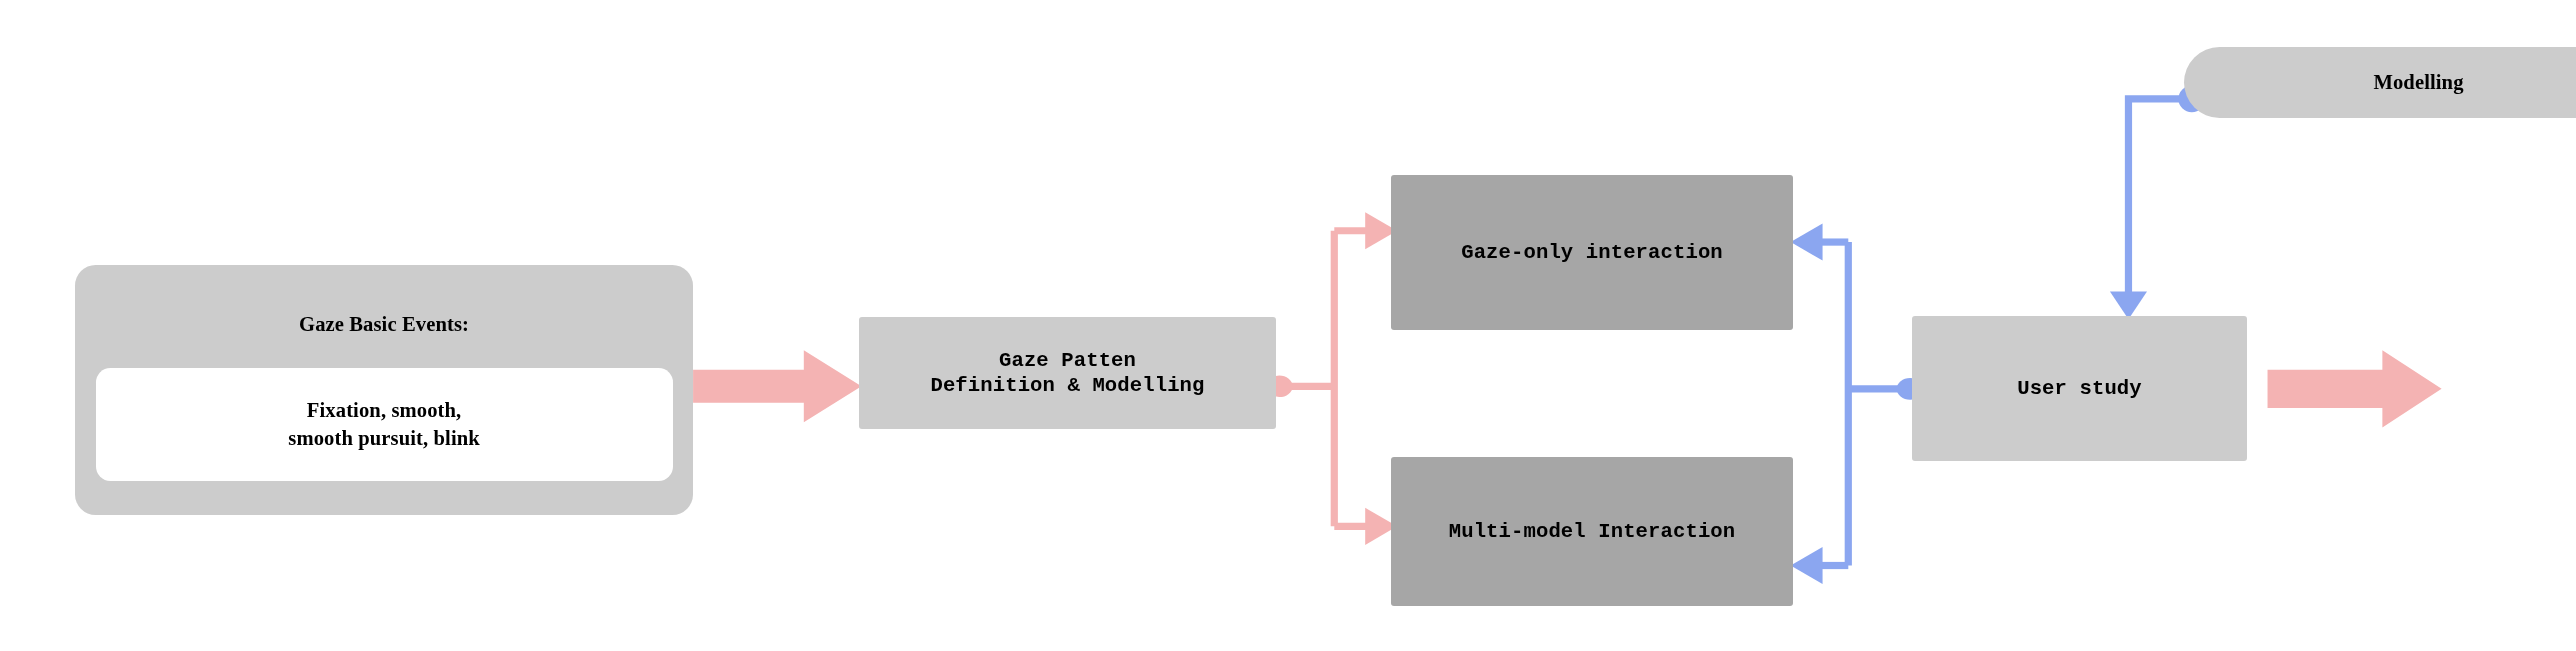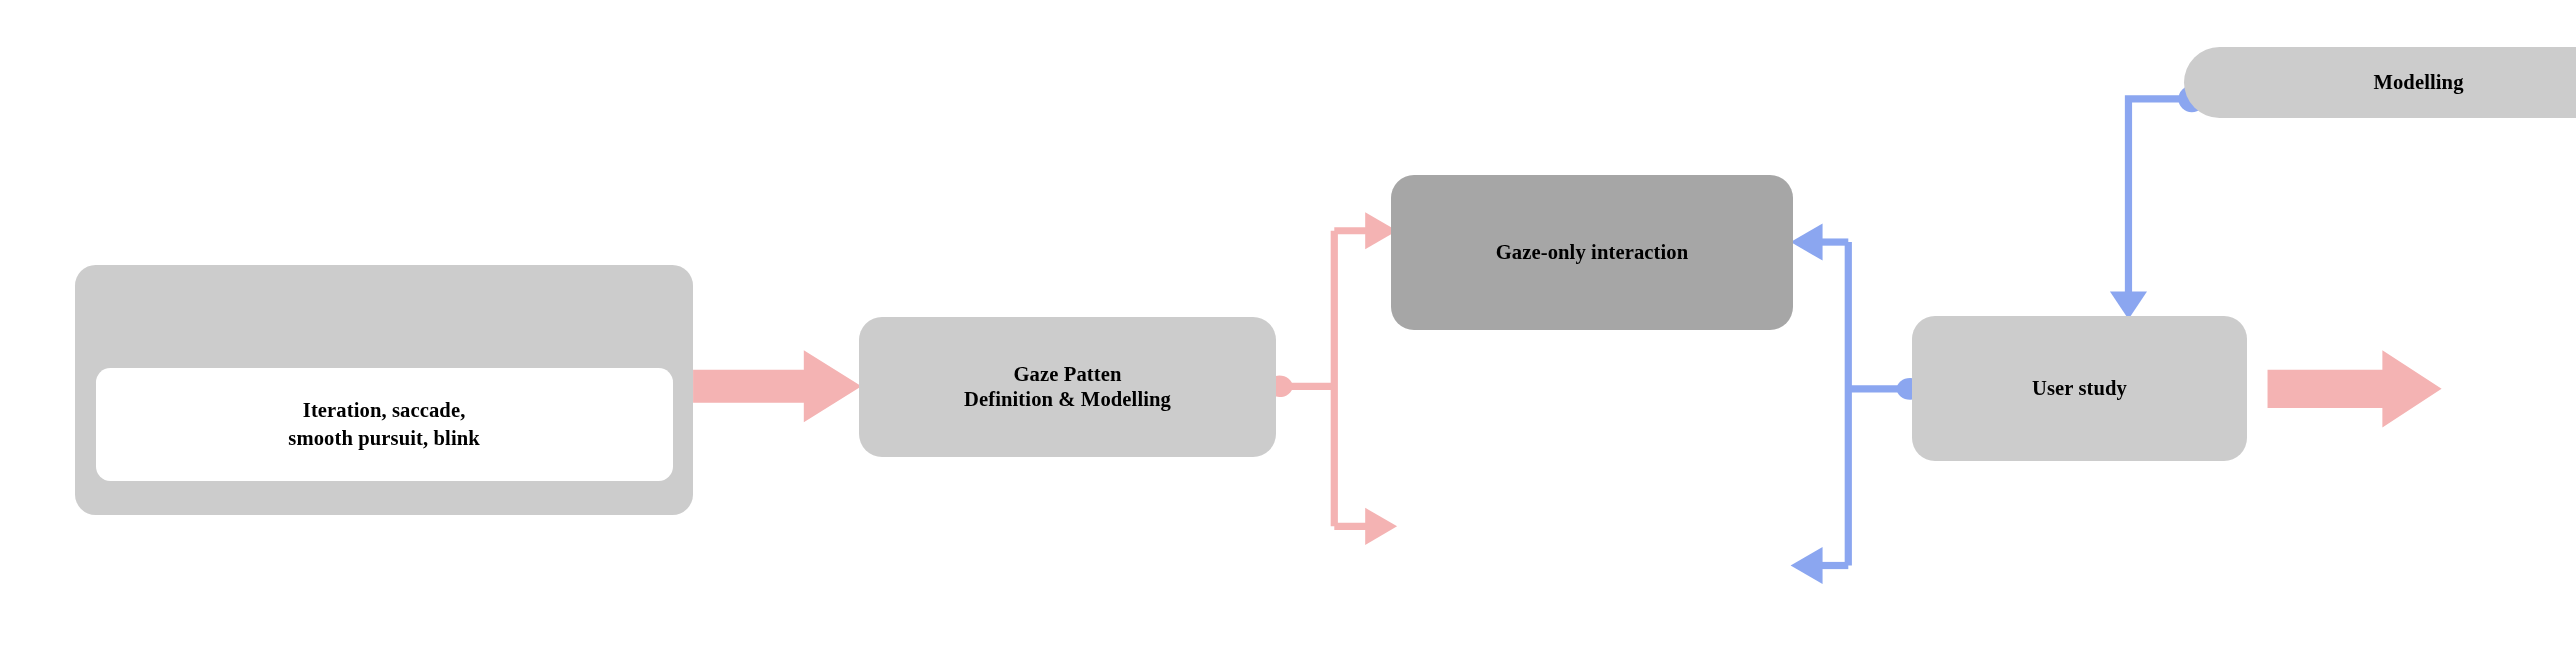--- a/index.html
+++ b/index.html
@@ -26,21 +26,21 @@
     align-items: center;
     justify-content: center;
     text-align: center;
     color: #000000;
     font-weight: bold;
     line-height: 1.22;
     letter-spacing: 0.1px;
   }
   .node-light { background: #cccccc; }
   .node-dark  { background: #a6a6a6; }
-  .r-md { border-radius: 23px; }
+  .r-md { border-radius: 3px; font-family: Liberation Mono, monospace; }
   .r-lg { border-radius: 20.6px; }
   .r-pill { border-radius: 515px; }
 
   
   #gaze-basic-events {
     left: 75px;
     top: 265px;
     width: 618px;
     height: 250px;
     display: block;
@@ -70,21 +70,21 @@
     font-size: 20.6px;
     font-weight: bold;
     line-height: 1.35;
     color: #000;
   }
 
   #gaze-pattern {
     left: 859px;
     top: 317px;
     width: 417px;
-    height: 140px;
+    height: 112px;
     font-size: 20.6px;
   }
   #gaze-only {
     left: 1391px;
     top: 175px;
     width: 402px;
     height: 155px;
     font-size: 20.6px;
   }
   #multi-model {
@@ -171,39 +171,43 @@
     </g>
 
     <g>
       <path d="M 5193,606 L 5193,194 L 5104,194" stroke="#8ba6f0" stroke-width="14" fill="none"></path>
       <polygon points="5112,158 5112,230 5052,194" fill="#8ba6f0"></polygon>
       <circle cx="5193" cy="612" r="26" fill="#8ba6f0"></circle>
     </g>
   </svg>
 
   <div id="gaze-basic-events" class="node node-light r-lg">
+    <div id="gaze-basic-events-title">Gaze Basic Events:</div>
     <div id="gaze-basic-events-inner">
       <div>
-        <div>Iteration, saccade,</div>
+        <div>Fixation, smooth,</div>
         <div>smooth pursuit, blink</div>
       </div>
     </div>
   </div>
 
   <div id="gaze-pattern" class="node node-light r-md">
     <div>
       <div>Gaze Patten</div>
       <div>Definition &amp; Modelling</div>
     </div>
   </div>
 
   <div id="gaze-only" class="node node-dark r-md">
     <span>Gaze-only interaction</span>
   </div>
 
+  <div id="multi-model" class="node node-dark r-md">
+    <span>Multi-model Interaction</span>
+  </div>
 
   <div id="user-study" class="node node-light r-md">
     <span>User study</span>
   </div>
 
   <div id="iteration" class="node node-light r-pill">
     <span>Modelling</span>
   </div>
 
 </div>

